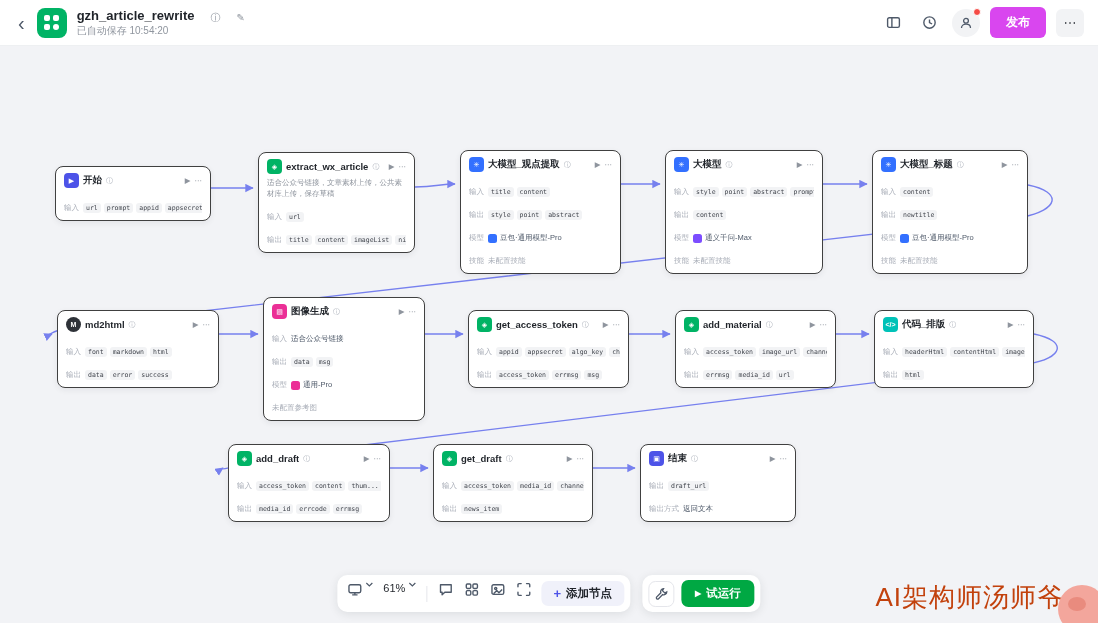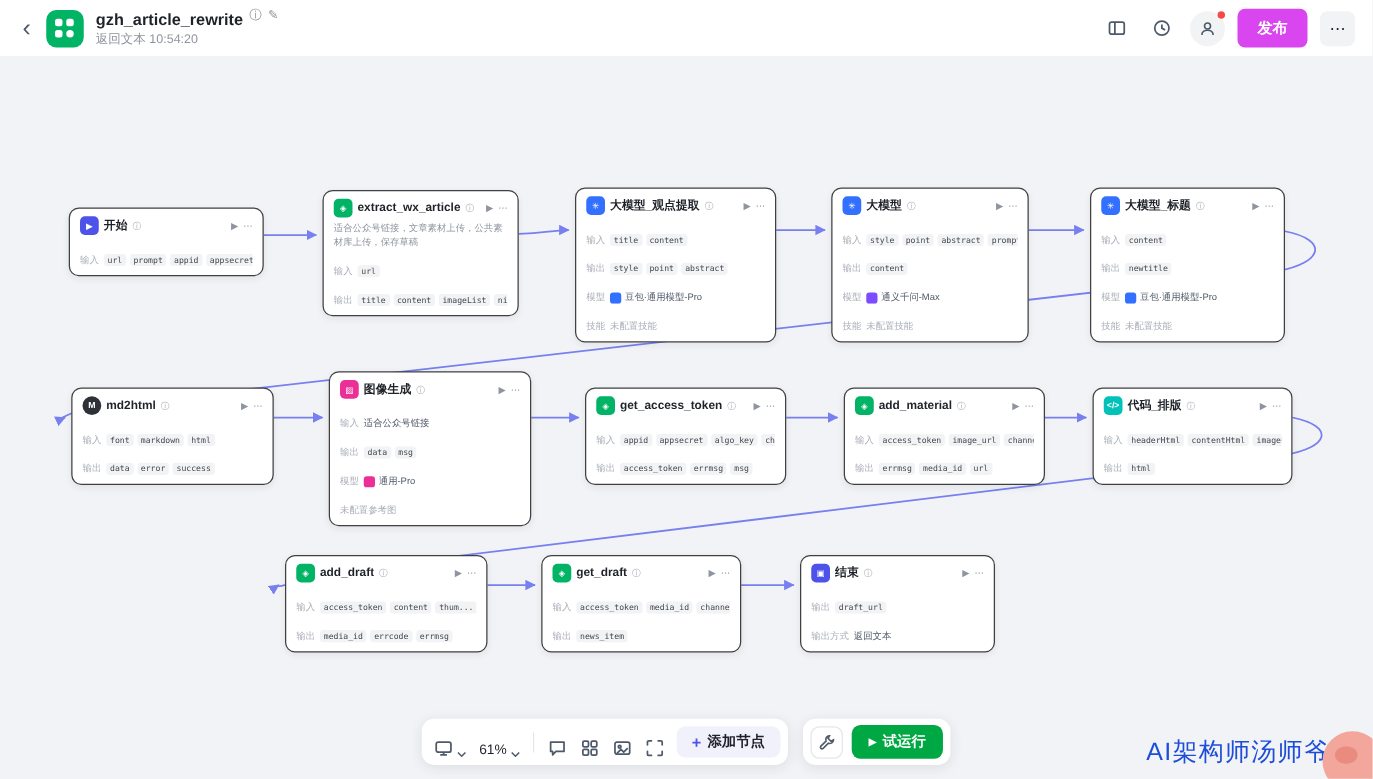--- a/index.html
+++ b/index.html
@@ -8,21 +8,21 @@
 
   
   .topbar{position:absolute;top:0;left:0;right:0;height:46px;background:#fff;display:flex;align-items:center;
           padding:0 14px;gap:8px;z-index:20;border-bottom:1px solid #eef0f2}
   .back{font-size:20px;color:#4e5969;line-height:1;padding:0 4px;cursor:pointer}
   .app-icon{width:30px;height:30px;border-radius:8px;background:#00b365;display:grid;
             grid-template-columns:6px 6px;grid-template-rows:6px 6px;gap:3px;place-content:center;flex:none}
   .app-icon span{background:#fff;border-radius:2px}
   .app-icon span:nth-child(4){border-radius:50%}
   .title-block{display:flex;flex-direction:column;gap:1px;margin-left:2px;min-width:0}
-  .title-row{display:flex;align-items:flex-start;gap:5px}
+  .title-row{display:flex;align-items:flex-end;gap:16px}
   .wf-title{font-size:13px;font-weight:700;color:#1f2329}
   .t-icon{font-size:10px;color:#8f959e;cursor:pointer;line-height:1}
   .subtitle{font-size:10px;color:#8f959e}
   .header-right{margin-left:auto;display:flex;align-items:center;gap:10px}
   .h-icon-btn{width:26px;height:26px;border:none;background:transparent;color:#4e5969;display:flex;
               align-items:center;justify-content:center;cursor:pointer;border-radius:6px}
   .h-avatar-btn{width:28px;height:28px;border:none;border-radius:50%;background:#f2f3f5;color:#4e5969;
                 display:flex;align-items:center;justify-content:center;position:relative;cursor:pointer}
   .h-avatar-btn .dot{position:absolute;top:-1px;right:-1px;width:8px;height:8px;border-radius:50%;
                      background:#f54a45;border:1.5px solid #fff}
@@ -53,34 +53,34 @@
   .row-text{font-size:7.5px;color:#4e5969}
   .row-text.muted{color:#a9aeb8}
   .model-dot{width:9px;height:9px;border-radius:2.5px;flex:none}
   .edge{stroke:#6a74ee;stroke-width:1.4;fill:none;marker-end:url(#arrowhead);opacity:.9}
 
   
   .toolbar-wrap{position:absolute;bottom:11px;left:50%;transform:translateX(-50%);display:flex;gap:12px;z-index:10}
   .pill{background:#fff;border-radius:10px;box-shadow:0 2px 10px rgba(31,35,41,.1);display:flex;
         align-items:center;gap:2px;padding:5px 6px}
   .tb-btn{height:24px;min-width:24px;border:none;background:transparent;border-radius:6px;display:flex;
-          align-items:flex-end;justify-content:center;gap:3px;color:#4e5969;font-size:11px;cursor:pointer;padding:0 4px}
+          align-items:flex-start;justify-content:center;gap:3px;color:#4e5969;font-size:11px;cursor:pointer;padding:0 4px}
   .zoom-val{font-size:11px;color:#1f2329}
   .tb-divider{width:1px;height:16px;background:#e5e6eb;margin:0 4px}
   .add-node-btn{display:flex;align-items:center;gap:5px;background:#f0f1fa;border:none;border-radius:7px;
                 padding:5px 12px;font-size:11.5px;color:#1f2329;font-weight:600;cursor:pointer;margin-left:4px}
   .add-node-btn .plus{color:#4d53e8;font-size:13px;font-weight:700;line-height:1}
   .tool-btn{width:26px;height:26px;border:1px solid #e5e6eb;background:#fff;border-radius:7px;display:flex;
             align-items:center;justify-content:center;color:#4e5969;cursor:pointer}
   .run-btn{display:flex;align-items:center;gap:5px;background:#00a843;color:#fff;border:none;border-radius:7px;
            padding:6px 14px;font-size:11.5px;font-weight:700;cursor:pointer;margin-left:5px}
   .run-btn .tri{font-size:8px;line-height:1}
 
   
-  .watermark{position:absolute;right:34px;bottom:8px;font-size:20px;color:#1d4ed8;z-index:5;letter-spacing:1px}
+  .watermark{position:absolute;right:34px;bottom:8px;font-size:26px;color:#c2410c;z-index:5;letter-spacing:1px}
   .mascot{position:absolute;right:-8px;bottom:-10px;width:48px;height:48px;border-radius:50%;background:#f3a69c;z-index:6}
   .mascot::after{content:"";position:absolute;left:10px;top:12px;width:18px;height:14px;border-radius:50%;background:#e98b7e}
   svg{display:block}
 </style>
 </head>
 <body>
 
 <header class="topbar">
   <span class="back">‹</span>
   <div class="app-icon">
@@ -88,21 +88,21 @@
       <span></span>
       <span></span>
       <span></span>
   </div>
   <div class="title-block">
     <div class="title-row">
       <span class="wf-title">gzh_article_rewrite</span>
       <span class="t-icon">ⓘ</span>
       <span class="t-icon">✎</span>
     </div>
-    <div class="subtitle">返回文本 10:54:20</div>
+    <div class="subtitle">已自动保存 10:54:20</div>
   </div>
   <div class="header-right">
     <button class="h-icon-btn">
       <svg width="15" height="15" viewBox="0 0 14 14" fill="none" stroke="currentColor" stroke-width="1.3">
         <rect x="1.5" y="2.5" width="11" height="9" rx="1.5"></rect>
           <line x1="5.5" y1="2.5" x2="5.5" y2="11.5"></line>
       </svg>
     </button>
     <button class="h-icon-btn">
       <svg width="15" height="15" viewBox="0 0 14 14" fill="none" stroke="currentColor" stroke-width="1.3">

